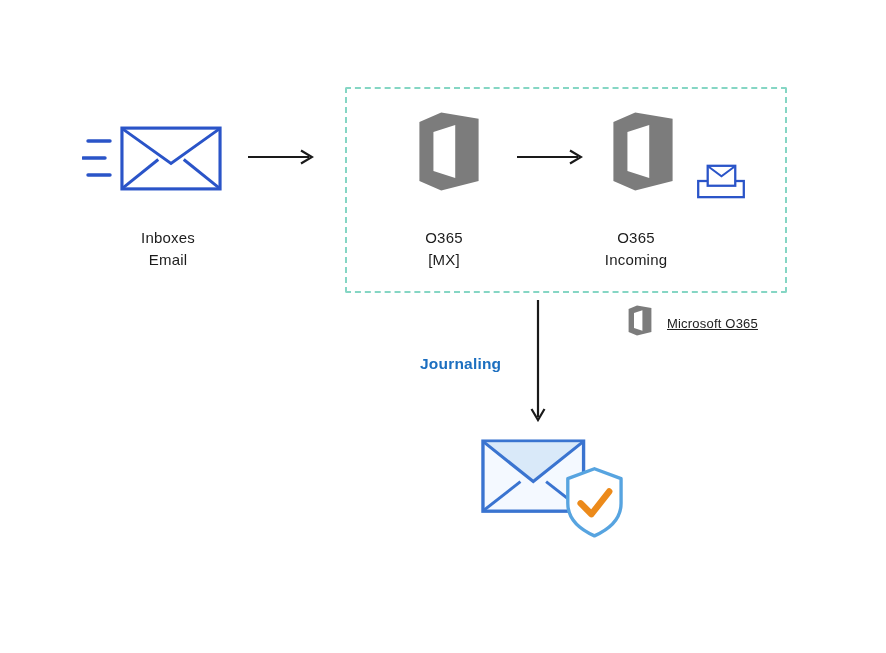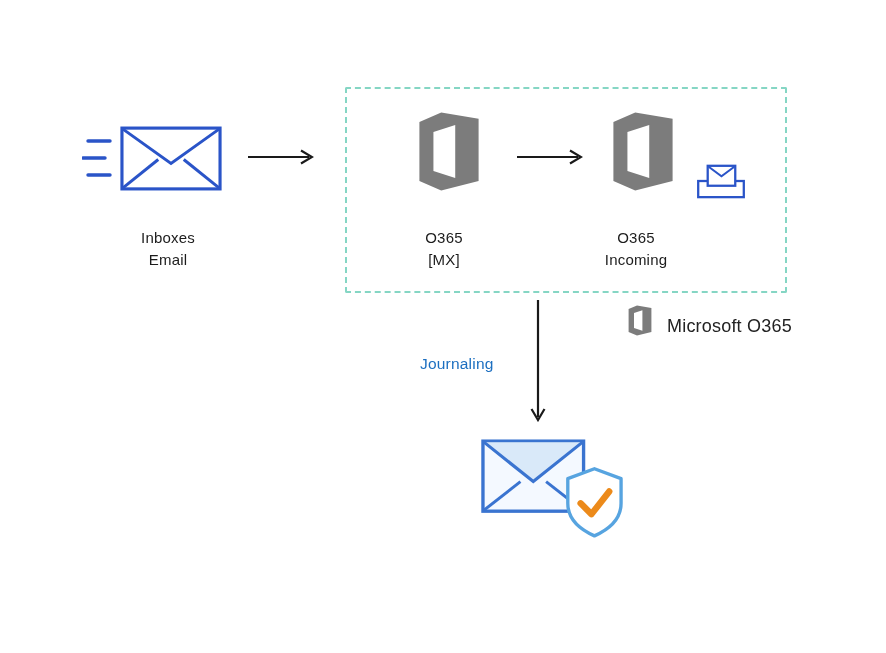--- a/index.html
+++ b/index.html
@@ -6,24 +6,24 @@
   .canvas{
     position:relative;width:886px;height:653px;background:#ffffff;
     font-family:"Liberation Sans", sans-serif;overflow:hidden;
   }
   .abs{position:absolute;}
   .label{
     position:absolute;text-align:center;font-size:15px;line-height:22px;
     color:#1c1c1c;letter-spacing:.2px;
   }
   .legend-text{
-    position:absolute;font-size:18px;color:#222222;letter-spacing:.2px;
+    position:absolute;font-size:13px;color:#222222;letter-spacing:.2px;text-decoration:underline;
   }
   .journaling{
-    position:absolute;font-size:15.5px;font-weight:400;color:#1c6fc0;letter-spacing:.2px;
+    position:absolute;font-size:15.5px;font-weight:700;color:#1c6fc0;letter-spacing:.2px;
   }
   .dashed-box{
     position:absolute;border:2px dashed #85d6c4;border-radius:2px;background:transparent;
   }
   svg{display:block;}
 </style>
 </head>
 <body>
 
 <div class="canvas">

